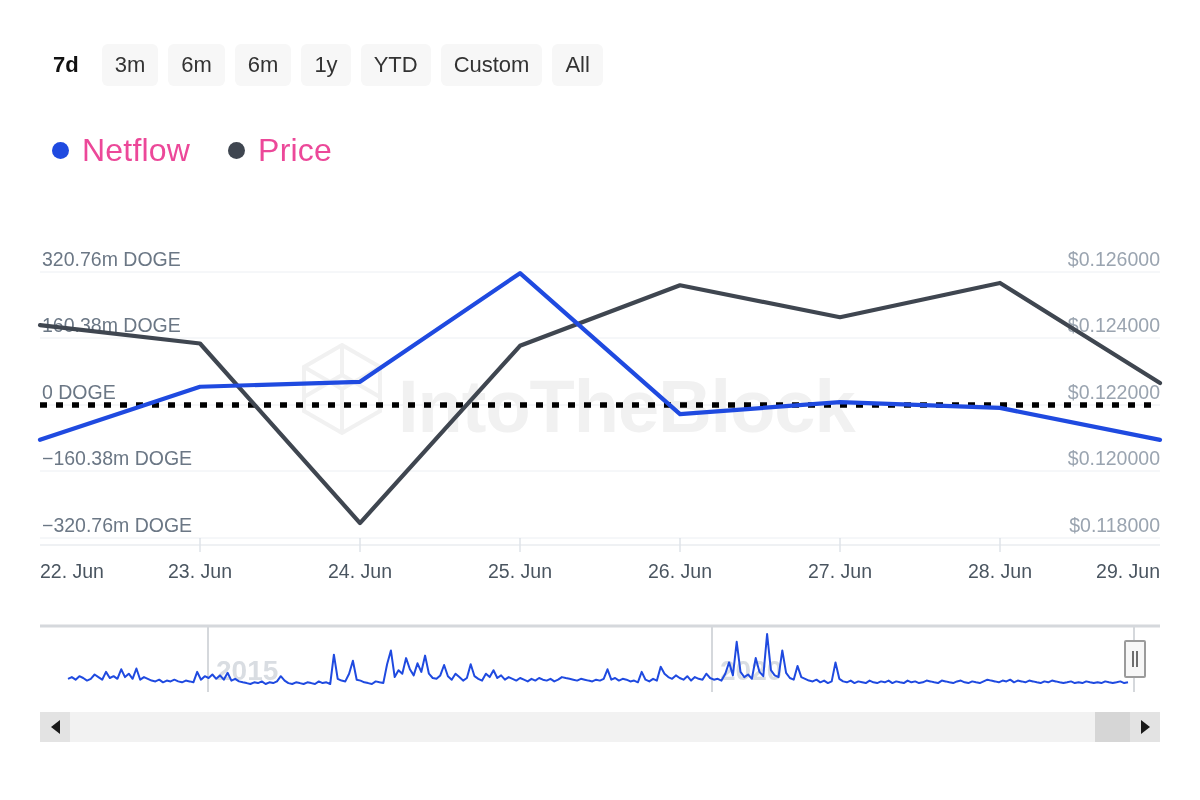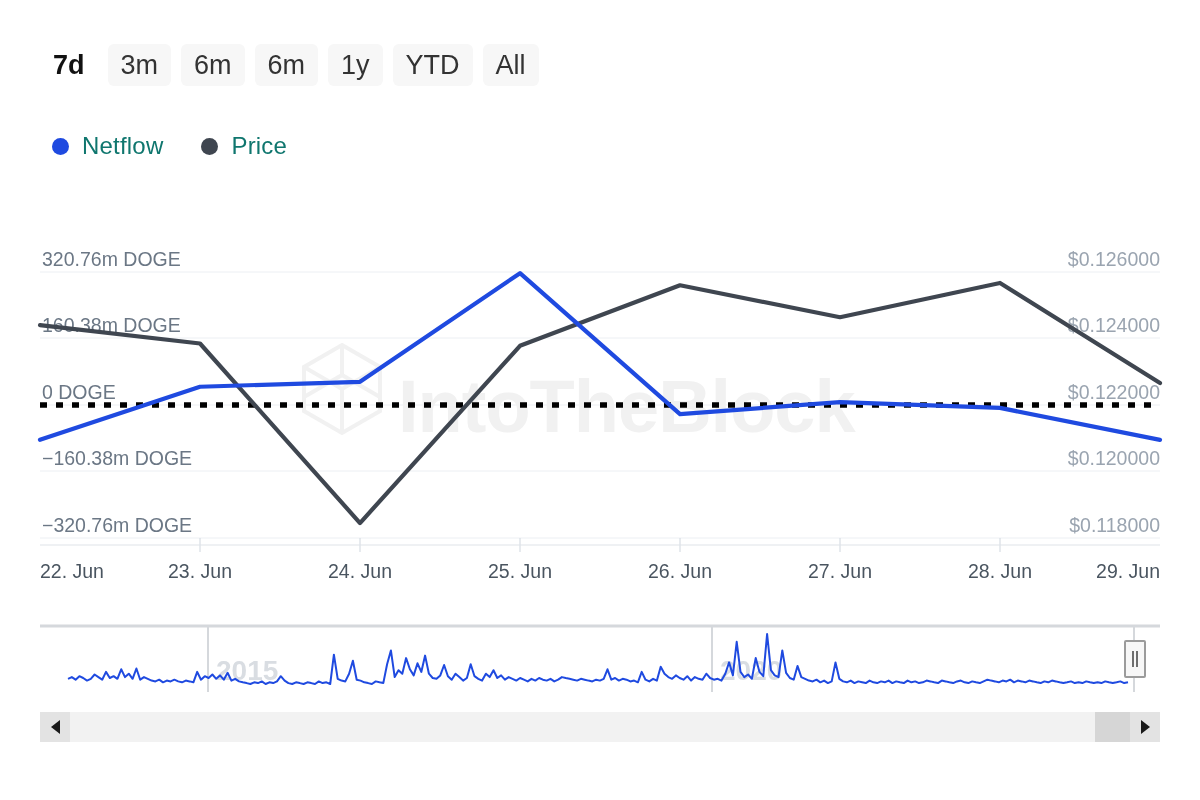--- a/index.html
+++ b/index.html
@@ -16,41 +16,41 @@
   .range-bar {
     position: absolute; left: 40px; top: 44px;
     display: flex; align-items: center; gap: 10px;
   }
   .range-btn {
     height: 42px; min-width: 44px;
     padding: 0 13px;
     display: flex; align-items: center; justify-content: center;
     background: #f7f7f7;
     border-radius: 6px;
-    font-size: 27px;
+    font-size: 22px;
     color: #333333;
     cursor: pointer;
     border: none;
     font-family: "Liberation Sans", sans-serif;
     white-space: nowrap;
   }
   .range-btn.selected {
     background: #ffffff;
     font-weight: bold;
     color: #111111;
   }
 
   
   .legend {
     position: absolute; left: 52px; top: 132px;
     display: flex; align-items: center; gap: 38px;
   }
   .legend-item { display: flex; align-items: center; gap: 13px; cursor: pointer; }
   .legend-dot { width: 17px; height: 17px; border-radius: 50%; display:block; }
-  .legend-label { font-size: 24px; color: #0f766e; letter-spacing: .2px; }
+  .legend-label { font-size: 32px; color: #ec4899; letter-spacing: .2px; }
 
   
   .chart-wrap { position: absolute; left: 0; top: 0; width: 1200px; height: 800px; }
   svg.chart { position:absolute; left:0; top:0; }
 
   .ax-label { font-size: 19.5px; fill: #6b7785; font-family: "Liberation Sans", sans-serif; }
   .ax-label-right { font-size: 19.5px; fill: #9aa4b0; font-family: "Liberation Sans", sans-serif; }
   .xax-label { font-size: 19.5px; fill: #4a5560; font-family: "Liberation Sans", sans-serif; }
 
   .gridline { stroke: #eceff3; stroke-width: 1; }
@@ -97,20 +97,21 @@
 
 <div id="root">
 
   <div class="range-bar" id="range-bar">
       <div class="range-btn selected">7d</div>
       <div class="range-btn">3m</div>
       <div class="range-btn">6m</div>
       <div class="range-btn">6m</div>
       <div class="range-btn">1y</div>
       <div class="range-btn">YTD</div>
+      <div class="range-btn">Custom</div>
       <div class="range-btn">All</div>
     </div>
 
   <div class="legend" id="legend">
       <div class="legend-item">
         <span class="legend-dot" style="background: rgb(31, 74, 224);"></span>
         <span class="legend-label">Netflow</span>
       </div>
       <div class="legend-item">
         <span class="legend-dot" style="background: rgb(63, 70, 80);"></span>

